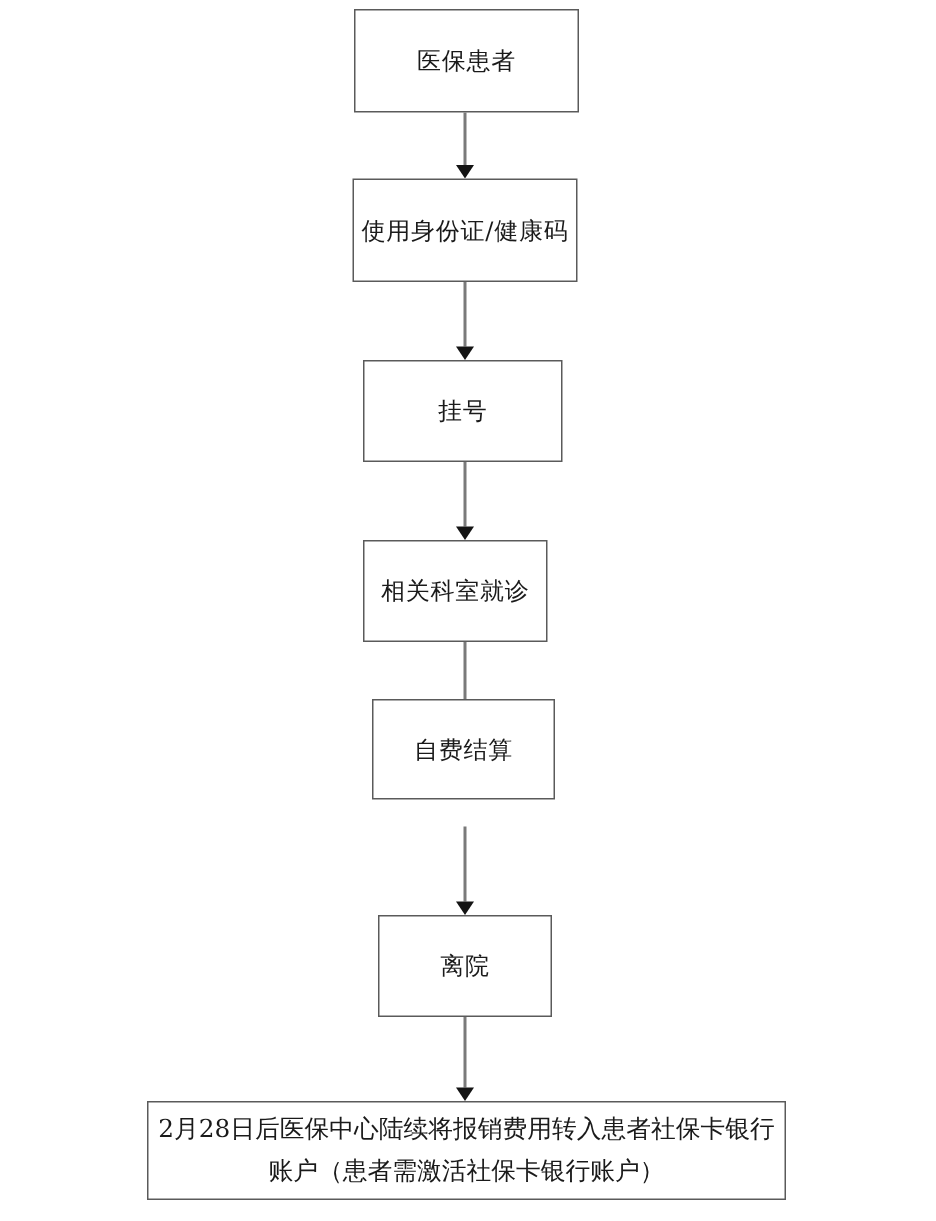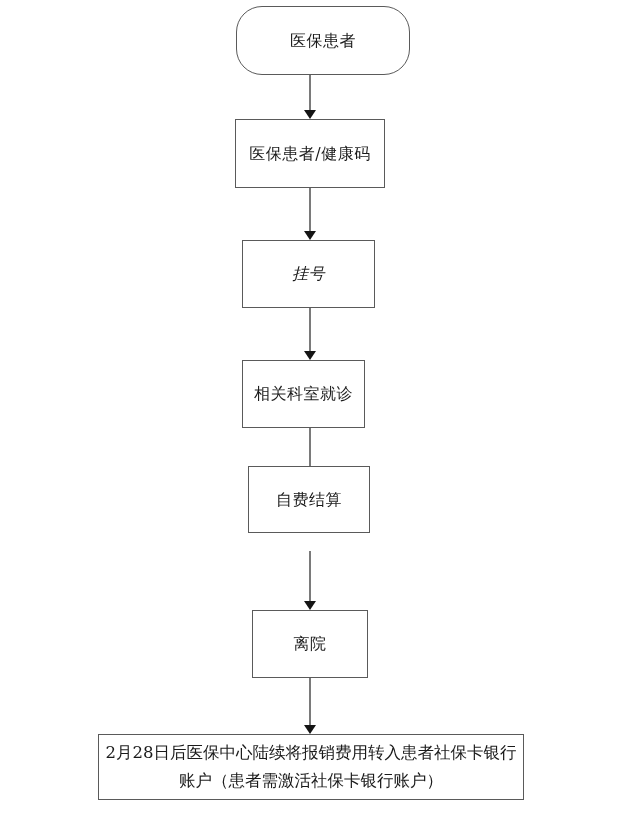--- a/index.html
+++ b/index.html
@@ -62,39 +62,39 @@
     border-left: 6px solid transparent;
     border-right: 6px solid transparent;
     border-top: 9px solid #141414;
   }
 </style>
 </head>
 <body>
 
 <div id="canvas">
 
-  <div class="node" style="left:236px; top:6px; width:174px; height:69px;border-radius:26px;">
+  <div class="node" style="left:236px; top:6px; width:150px; height:69px;">
     <span class="node-label">医保患者</span>
   </div>
 
   <div class="connector" style="left:303px; top:75px; height:44px;">
     <span class="stem" style="height:35px;"></span>
     <span class="head"></span>
   </div>
 
   <div class="node" style="left:235px; top:119px; width:150px; height:69px;">
-    <span class="node-label">医保患者/健康码</span>
+    <span class="node-label">使用身份证/健康码</span>
   </div>
 
   <div class="connector" style="left:303px; top:188px; height:52px;">
     <span class="stem" style="height:43px;"></span>
     <span class="head"></span>
   </div>
 
-  <div class="node" style="left:242px; top:240px; width:133px; height:68px;font-style:italic;">
+  <div class="node" style="left:242px; top:240px; width:133px; height:68px;">
     <span class="node-label">挂号</span>
   </div>
 
   <div class="connector" style="left:303px; top:308px; height:52px;">
     <span class="stem" style="height:43px;"></span>
     <span class="head"></span>
   </div>
 
   <div class="node" style="left:242px; top:360px; width:123px; height:68px;">
     <span class="node-label">相关科室就诊</span>

